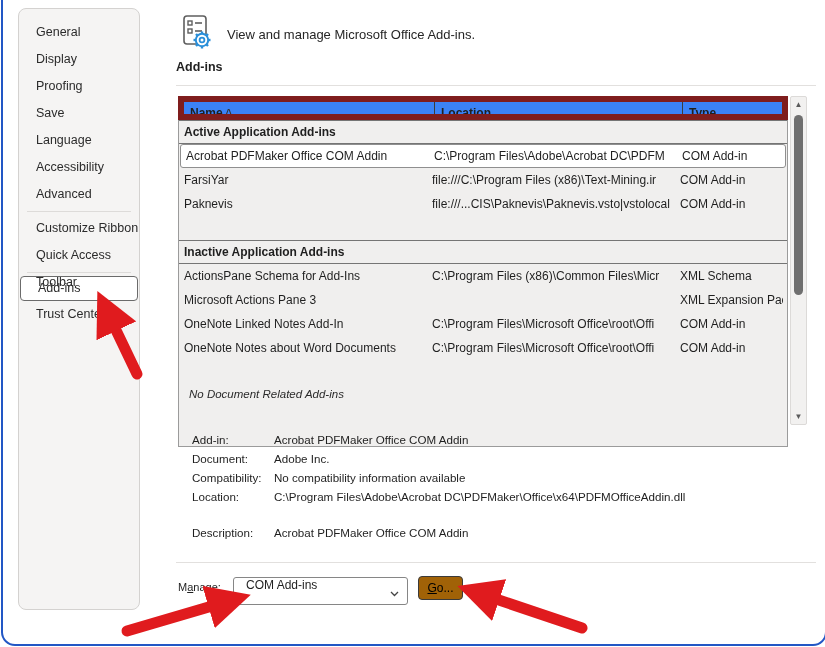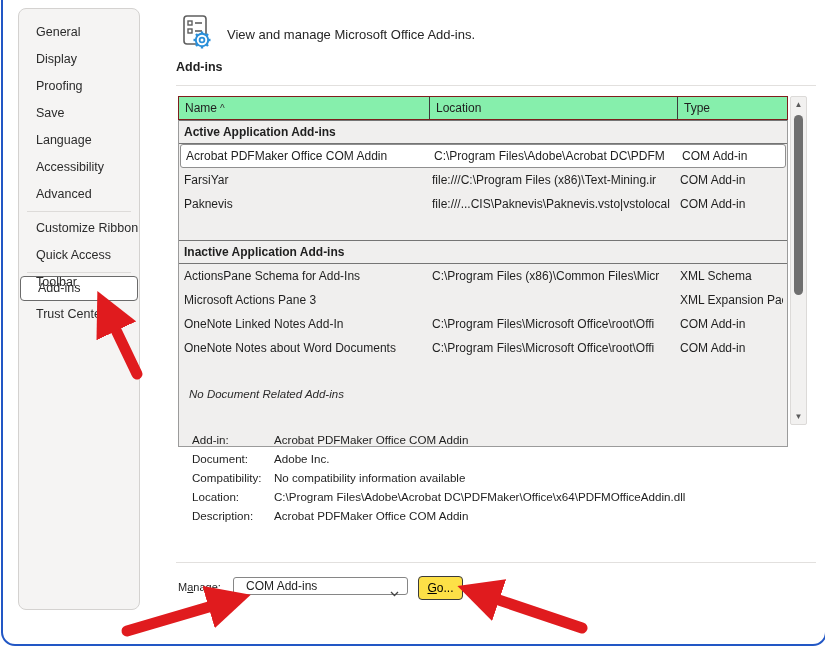--- a/index.html
+++ b/index.html
@@ -19,22 +19,22 @@
 
   
   .hdr { position:absolute; left:181px; top:14px; display:flex; align-items:center; gap:14px; }
   .hdr-text { font-size:13px; color:#262626; }
   .sect-label { position:absolute; left:176px; top:60px; font-size:12.5px; font-weight:bold; color:#1f1f1f; }
   .rule { position:absolute; left:176px; width:640px; border:none; border-top:1px solid #e2e0de; }
   .rule.r1 { top:85px; }  .rule.r2 { top:562px; }
 
   
   .tbl-head { position:absolute; left:178px; top:96px; width:610px; height:24px;
-    display:grid; grid-template-columns:250px 248px 112px; background:#86efac;
-    border:1px solid #7f1d1d; font-weight:normal; font-size:12px; }
+    display:grid; grid-template-columns:250px 248px 112px; background:#3b82f6;
+    border:6px solid #7f1d1d; font-weight:bold; font-size:12px; }
   .tbl-head > div { line-height:22px; padding-left:6px; border-left:1px solid #3c3c3c; white-space:nowrap; overflow:hidden; }
   .tbl-head > div:first-child { border-left:none; }
   .sort-caret { font-size:10px; margin-left:3px; color:#333; }
 
   .tbl-body { position:absolute; left:178px; top:120px; width:610px; height:327px;
     background:#f0efee; border:1px solid #9b9b9b; border-top:none; overflow:hidden; font-size:12px; }
   .grp-hdr { height:24px; line-height:22px; font-weight:bold; padding-left:5px;
     border:1px solid #757575; border-left:none; border-right:none; background:#f0efee; }
   .t-row { height:24px; display:grid; grid-template-columns:248px 248px 108px; align-items:center; cursor:default; }
   .t-row > div { padding-left:5px; white-space:nowrap; overflow:hidden; }
@@ -44,31 +44,31 @@
 
   
   .sbar { position:absolute; left:790px; top:96px; width:17px; height:329px; background:#f2f1f0; border:1px solid #dcdad8; border-radius:2px; }
   .sb-arrow { position:absolute; left:0; width:15px; text-align:center; font-size:8px; color:#5a5a5a; cursor:pointer; }
   .sb-up { top:3px; } .sb-down { bottom:3px; }
   .sb-thumb { position:absolute; left:3px; top:18px; width:9px; height:180px; background:#6f6f6f; border-radius:5px; cursor:pointer; }
 
   
   .details { position:absolute; left:192px; top:430px; font-size:11.6px; }
   .d-row { display:grid; grid-template-columns:66px auto; column-gap:16px; line-height:19px; white-space:nowrap; }
-  .d-row.gap { }
+  .d-row.gap { margin-top:17px; }
 
   
   .manage-label { position:absolute; left:178px; top:581px; font-size:11px; }
   .accel { text-decoration:underline; }
-  .manage-select { position:absolute; left:233px; top:577px; width:175px; height:18px;
+  .manage-select { position:absolute; left:233px; top:577px; width:175px; height:28px;
     background:#fff; border:1px solid #868686; border-radius:3px; font-size:12px;
-    display:flex; align-items:center; padding-left:12px; cursor:pointer; }
+    display:flex; padding-left:12px; cursor:pointer; }
   .chev { position:absolute; right:8px; top:8px; }
   .go-btn { position:absolute; left:418px; top:576px; width:45px; height:24px;
-    background:#fde047; border:1.5px solid #3a3a3a; border-radius:4px; font-size:12px;
+    background:#a16207; border:1.5px solid #3a3a3a; border-radius:4px; font-size:12px;
     display:flex; align-items:center; justify-content:center; cursor:pointer; font-family:inherit; }
 
   
   .btn { position:absolute; top:617px; height:24px; background:#fff; border-radius:4px;
     font-size:12px; font-family:inherit; display:flex; align-items:center; justify-content:center; cursor:pointer;margin-top:34px; }
   .btn.ok { left:664px; width:73px; border:1.8px solid #1f1f1f; }
   .btn.cancel { left:747px; width:73px; border:1px solid #c6c4c2; }
 
   .arrows { position:absolute; left:0; top:0; width:825px; height:647px; pointer-events:none; }
 </style>

